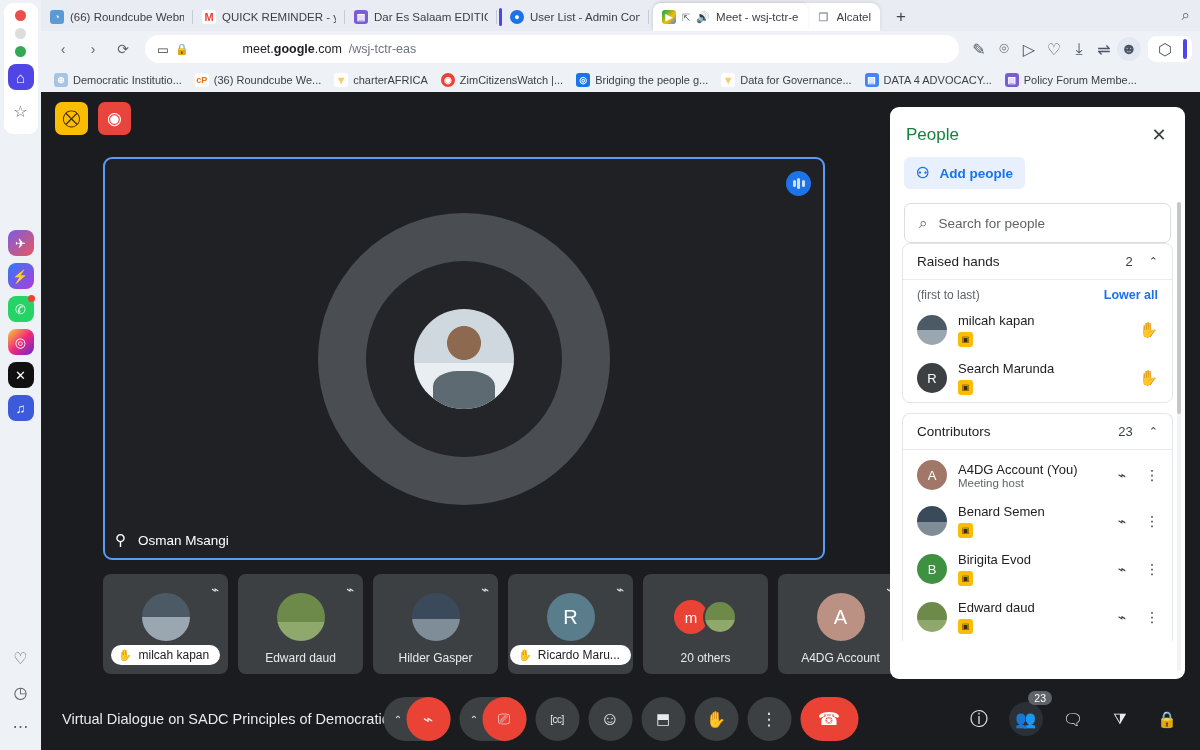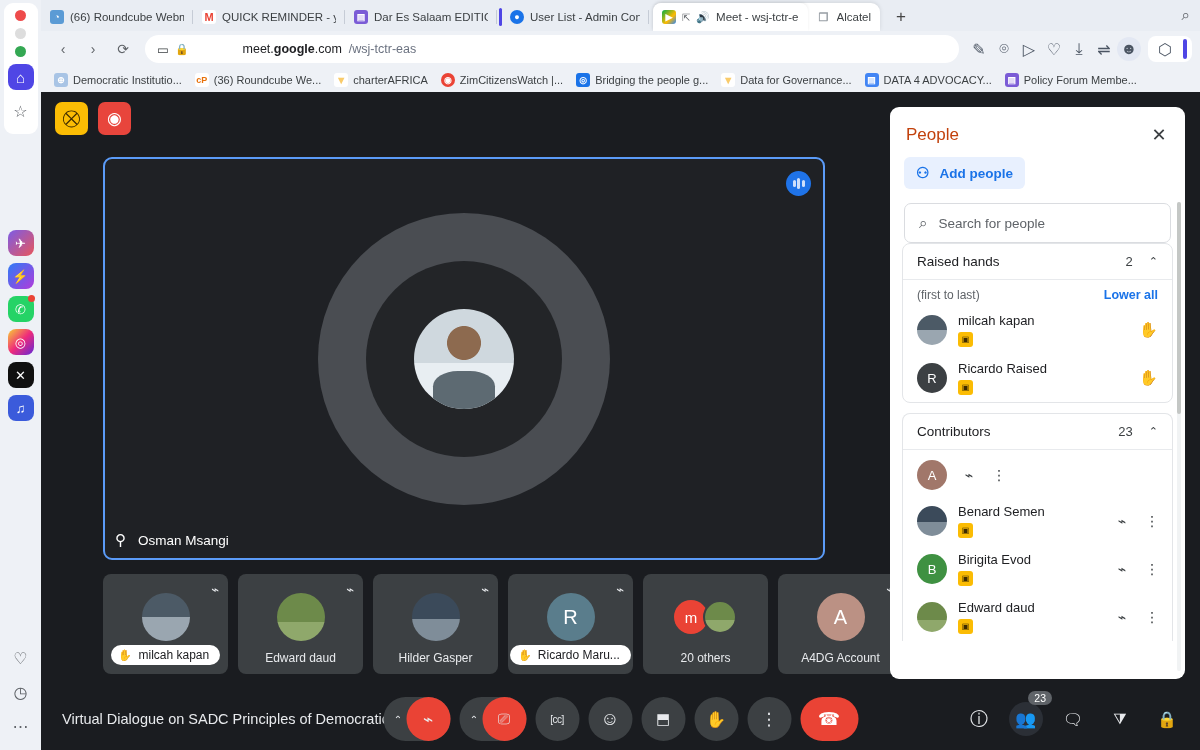--- a/index.html
+++ b/index.html
@@ -242,21 +242,21 @@
 
   
   .panel {
     position: absolute; right: 15px; top: 15px; width: 295px; height: 572px;
     background: #fff; border-radius: 9px; overflow: hidden;
   }
   .panel-head {
     display:flex; align-items:center; justify-content:space-between;
     padding: 16px 14px 10px 16px;
   }
-  .panel-title { font-size: 17px; color: #c2410c; }
+  .panel-title { font-size: 17px; color: #15803d; }
   .close-x { color:#3c4043; font-size:18px; width:24px; height:24px;
     display:flex; align-items:center; justify-content:center; }
   .addpeople {
     margin: 0 14px; background:#e8f0fe; color:#1a73e8; border-radius:6px;
     height:32px; display:flex; align-items:center; gap:10px; padding:0 12px;
     font-size:13.5px; font-weight:600; width: fit-content;
   }
   .searchbox {
     margin: 14px 14px 0 14px; height:40px; border:1px solid #dadce0;
     border-radius:7px; display:flex; align-items:center; gap:11px; padding:0 14px;
@@ -540,37 +540,41 @@
               <div class="pname">milcah kapan</div>
               <div class="pbadge">▣</div>
             </div>
             <div class="hand-ic">✋</div>
           </div>
           <div class="prow">
             <div class="pav" style="background:#3c4043">
                 <span>R</span>
               </div>
             <div class="pmeta">
-              <div class="pname">Ricardo Raised</div>
+              <div class="pname">Search Marunda</div>
               <div class="pbadge">▣</div>
             </div>
             <div class="hand-ic">✋</div>
           </div>
         </div>
 
         <div class="group" style="border-bottom:none;border-radius:8px 8px 0 0">
           <div class="group-head">
             <span>Contributors</span>
             <span class="cnt">23</span>
             <span class="chev">⌃</span>
           </div>
           <div class="prow" style="padding-top:10px">
             <div class="pav" style="background:#a1776a">
                 <span>A</span>
               </div>
+            <div class="pmeta">
+              <div class="pname">A4DG Account (You)</div>
+              <div class="psub">Meeting host</div>
+            </div>
             <div class="mic-ic">⌁</div>
             <div class="dots-ic">⋮</div>
           </div>
           <div class="prow">
             <div class="pav face-b"></div>
             <div class="pmeta">
               <div class="pname">Benard Semen</div>
               <div class="pbadge">▣</div>
             </div>
             <div class="mic-ic">⌁</div>

